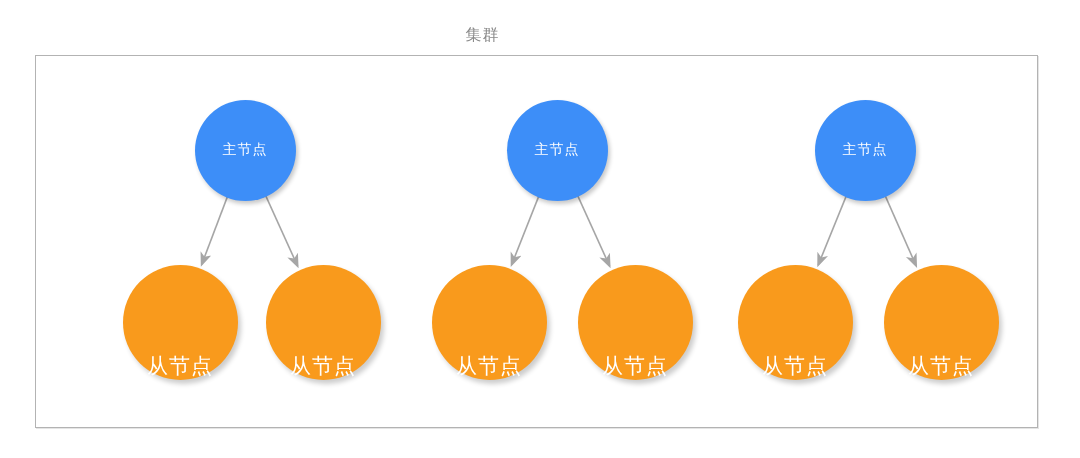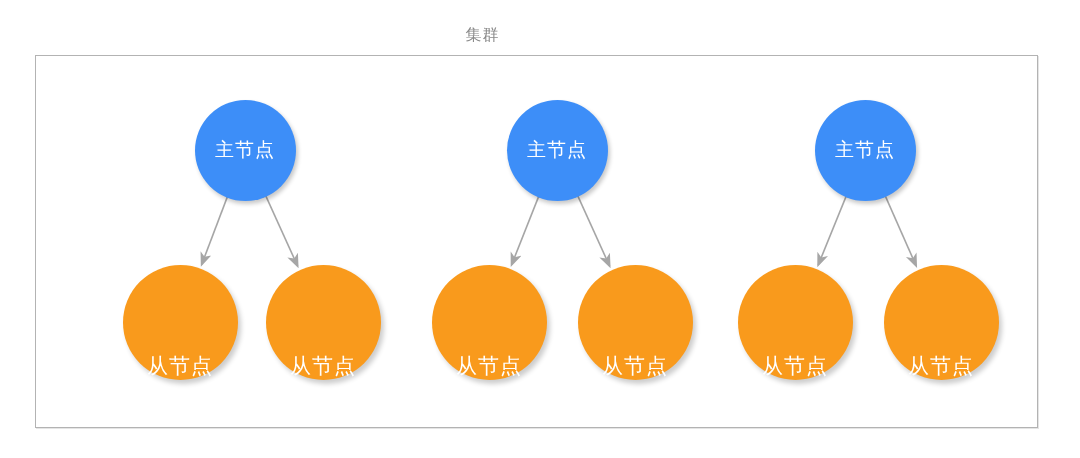--- a/index.html
+++ b/index.html
@@ -74,21 +74,21 @@
     box-sizing: border-box;
   }
   .node-label {
     display: block;
     letter-spacing: 1px;
   }
   .node.master {
     background: #3d8ef8;
     width: 101px;
     height: 101px;
-    font-size: 19px;
+    font-size: 14px;
     box-shadow: 2px 3px 4px rgba(0,0,0,0.22);
     font-family: Liberation Serif, serif;
   }
   .node.slave {
     background: #f99a1c;
     width: 115px;
     height: 115px;
     font-size: 21px;
     box-shadow: 3px 4px 5px rgba(0,0,0,0.20);
     align-items: flex-end;

